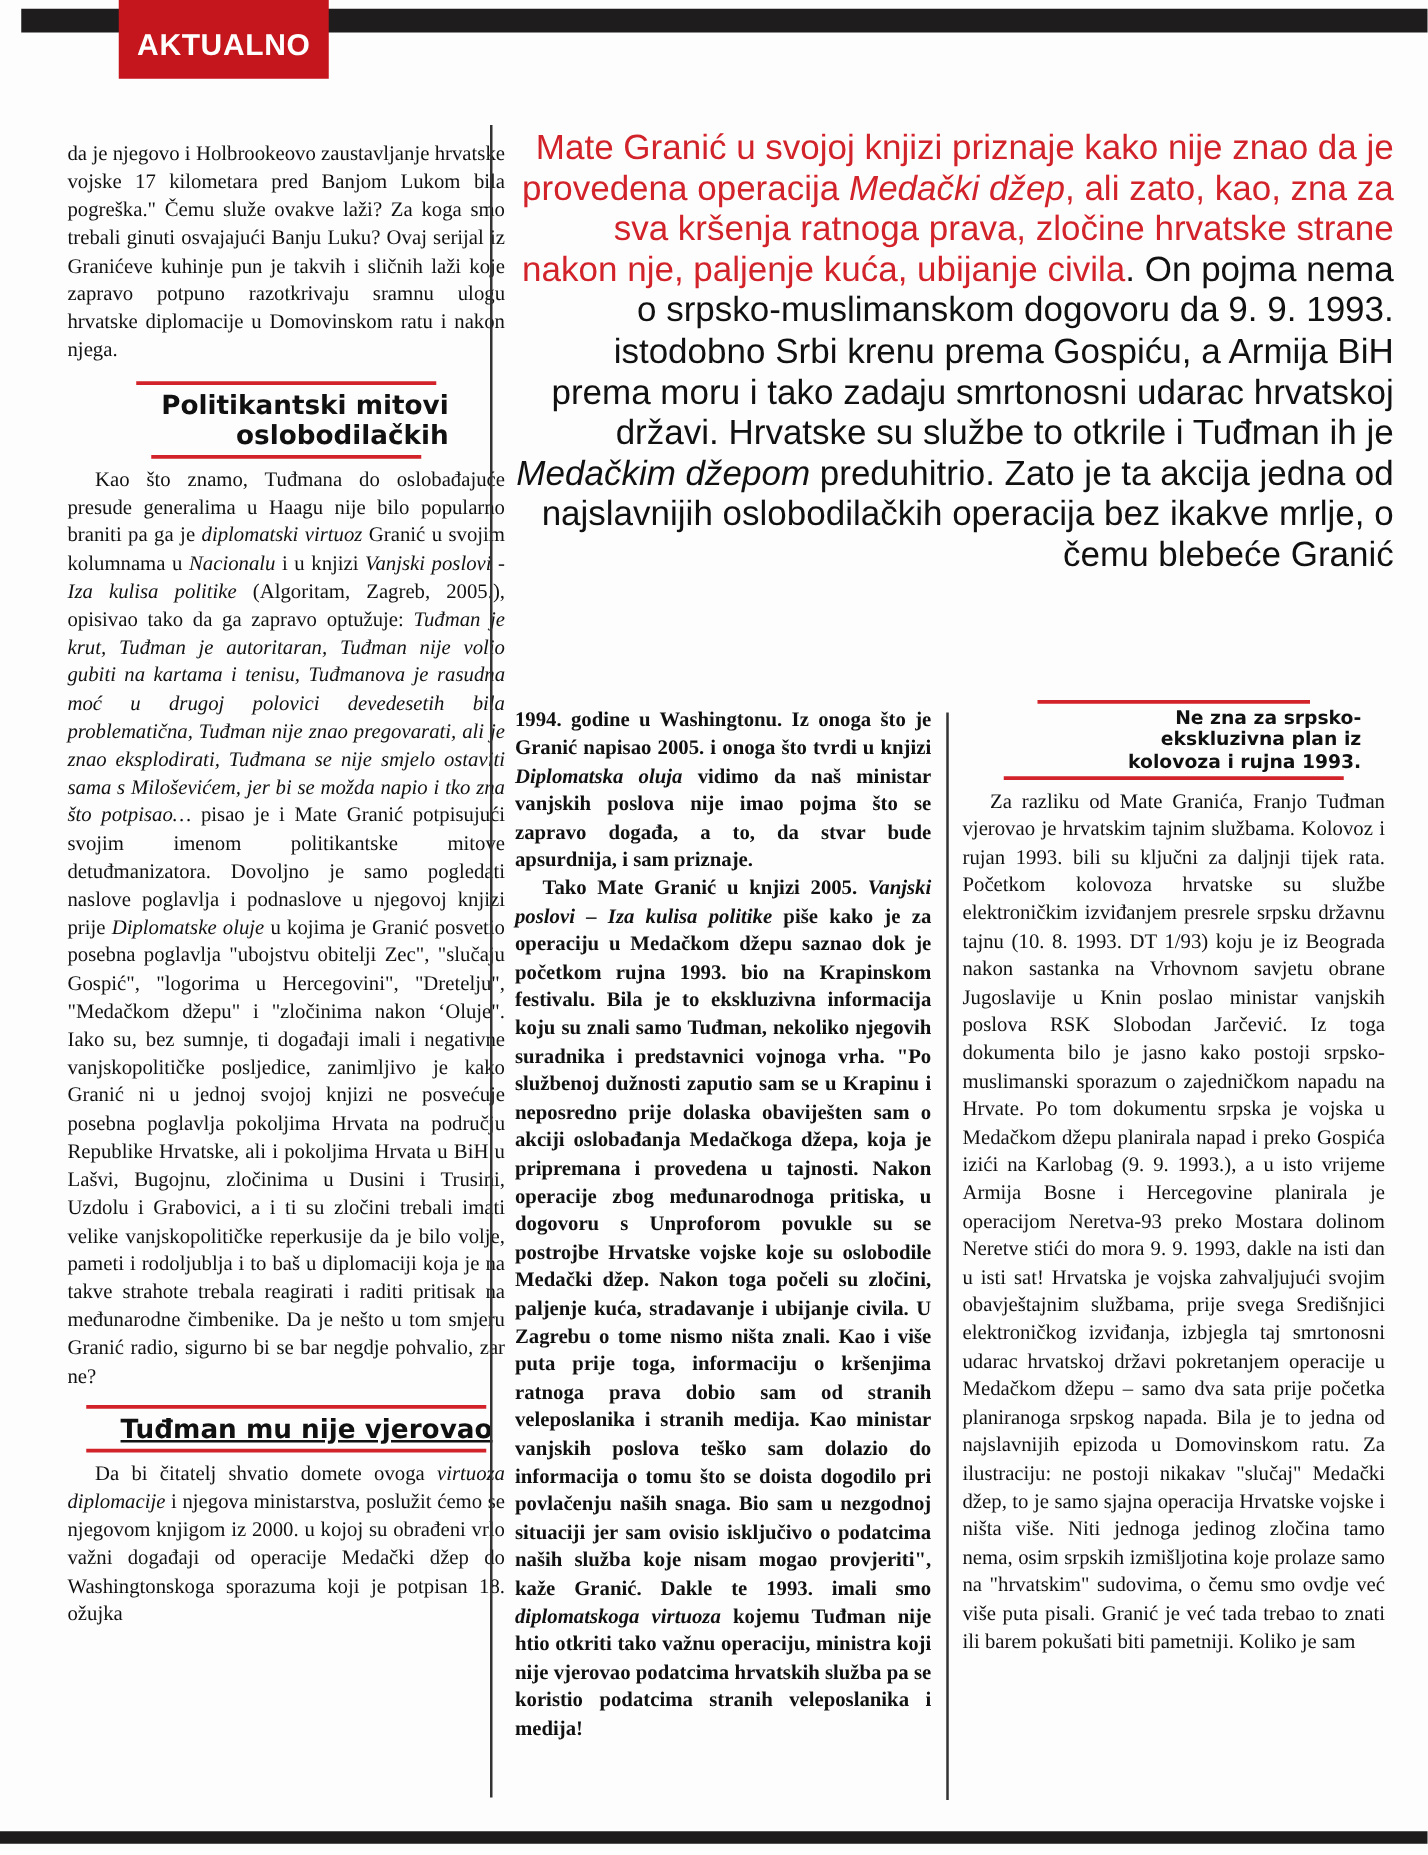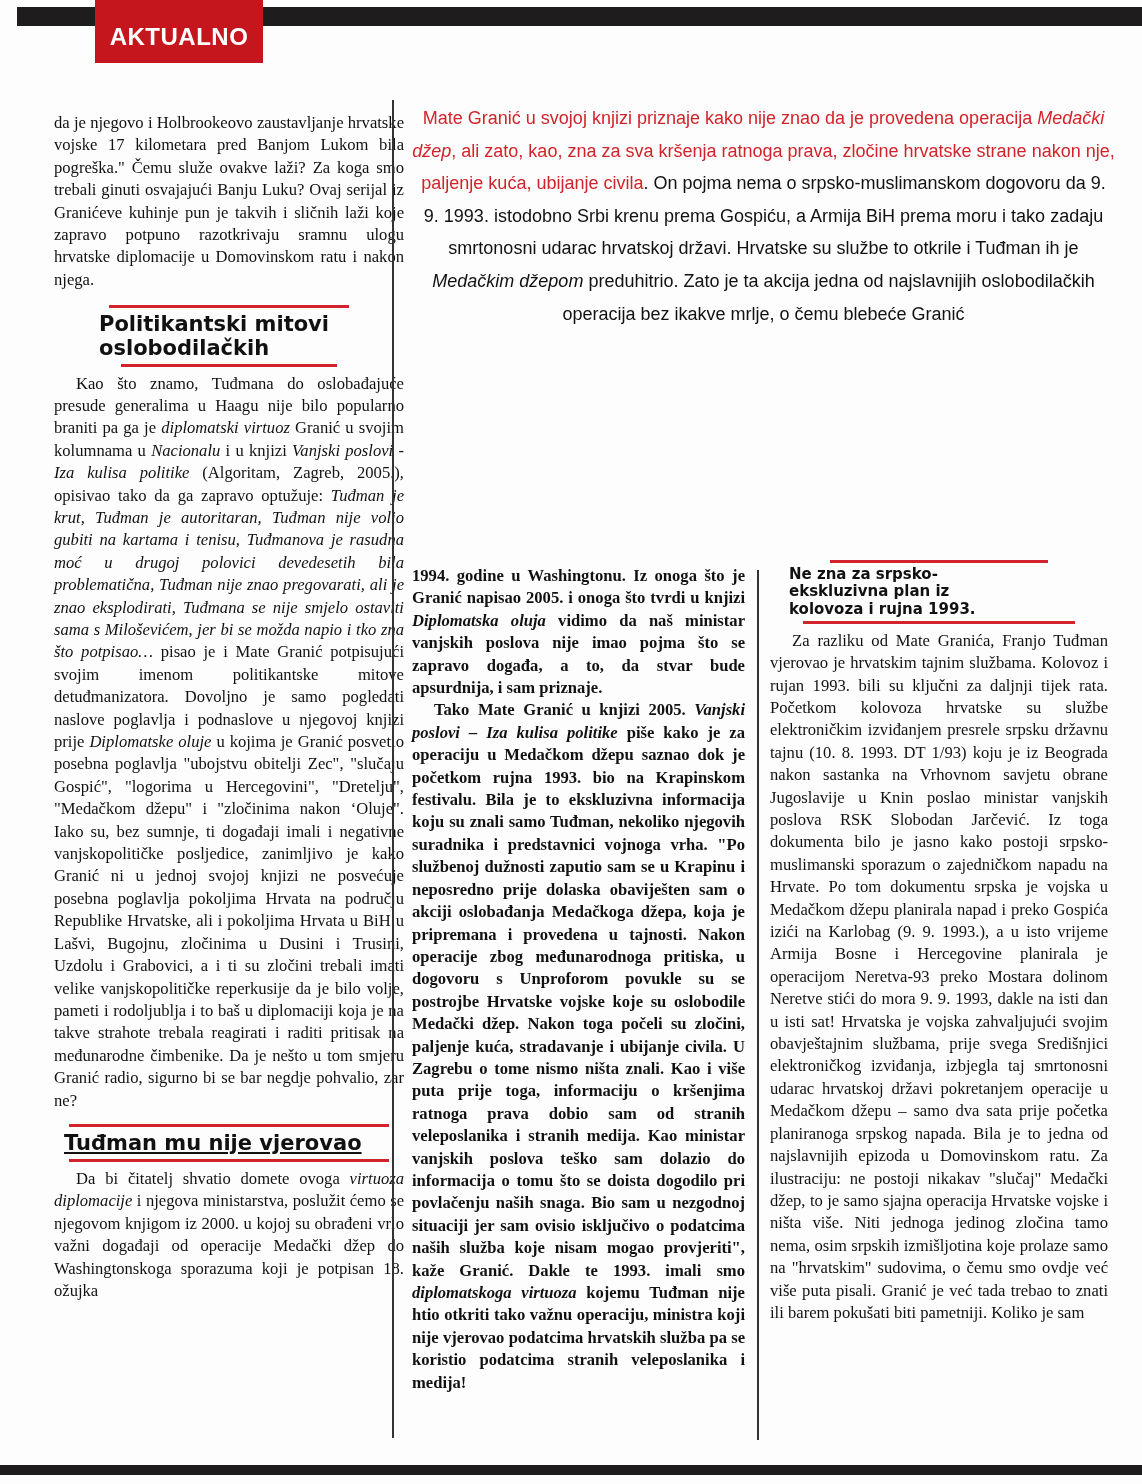--- a/index.html
+++ b/index.html
@@ -17,27 +17,27 @@
     display: flex; align-items: flex-end; justify-content: center; padding-bottom: 12px; box-sizing: border-box; text-align: right;
   }
   .bottom-bar { position: absolute; left: 0; top: 1465px; width: 1142px; height: 10px; background: #1e1c1c; }
   .vdivider { position: absolute; width: 2px; background: #333; }
   .col { position: absolute; font-size: 16.6px; line-height: 22.4px; text-align: justify; hyphens: manual; }
   .col p { margin: 0; }
   .col p.indent { text-indent: 22px; }
   .col em { font-style: italic; }
   .subhead {
     font-family: "DejaVu Sans", "Liberation Sans", sans-serif; font-weight: bold;
-    text-align: left; color: #111; margin: 10px auto 6px auto; line-height: 1.15;
+    text-align: right; color: #111; margin: 10px auto 6px auto; line-height: 1.15;
   }
   .subhead .rule { display: block; height: 3px; background: #d2232a; margin: 0 auto; }
   .pull {
     position: absolute; left: 412px; top: 102px; width: 703px;
     font-family: "Liberation Sans", "DejaVu Sans", sans-serif;
-    font-size: 18px; line-height: 32.6px; text-align: center; color: #111;
+    font-size: 28px; line-height: 32.6px; text-align: right; color: #111;
   }
   .pull .red { color: #d2232a; }
   .pull em { font-style: italic; }
 </style>
 </head>
 <body>
 
 <div class="top-bar"></div>
 <div class="section-tab">AKTUALNO</div>
 

